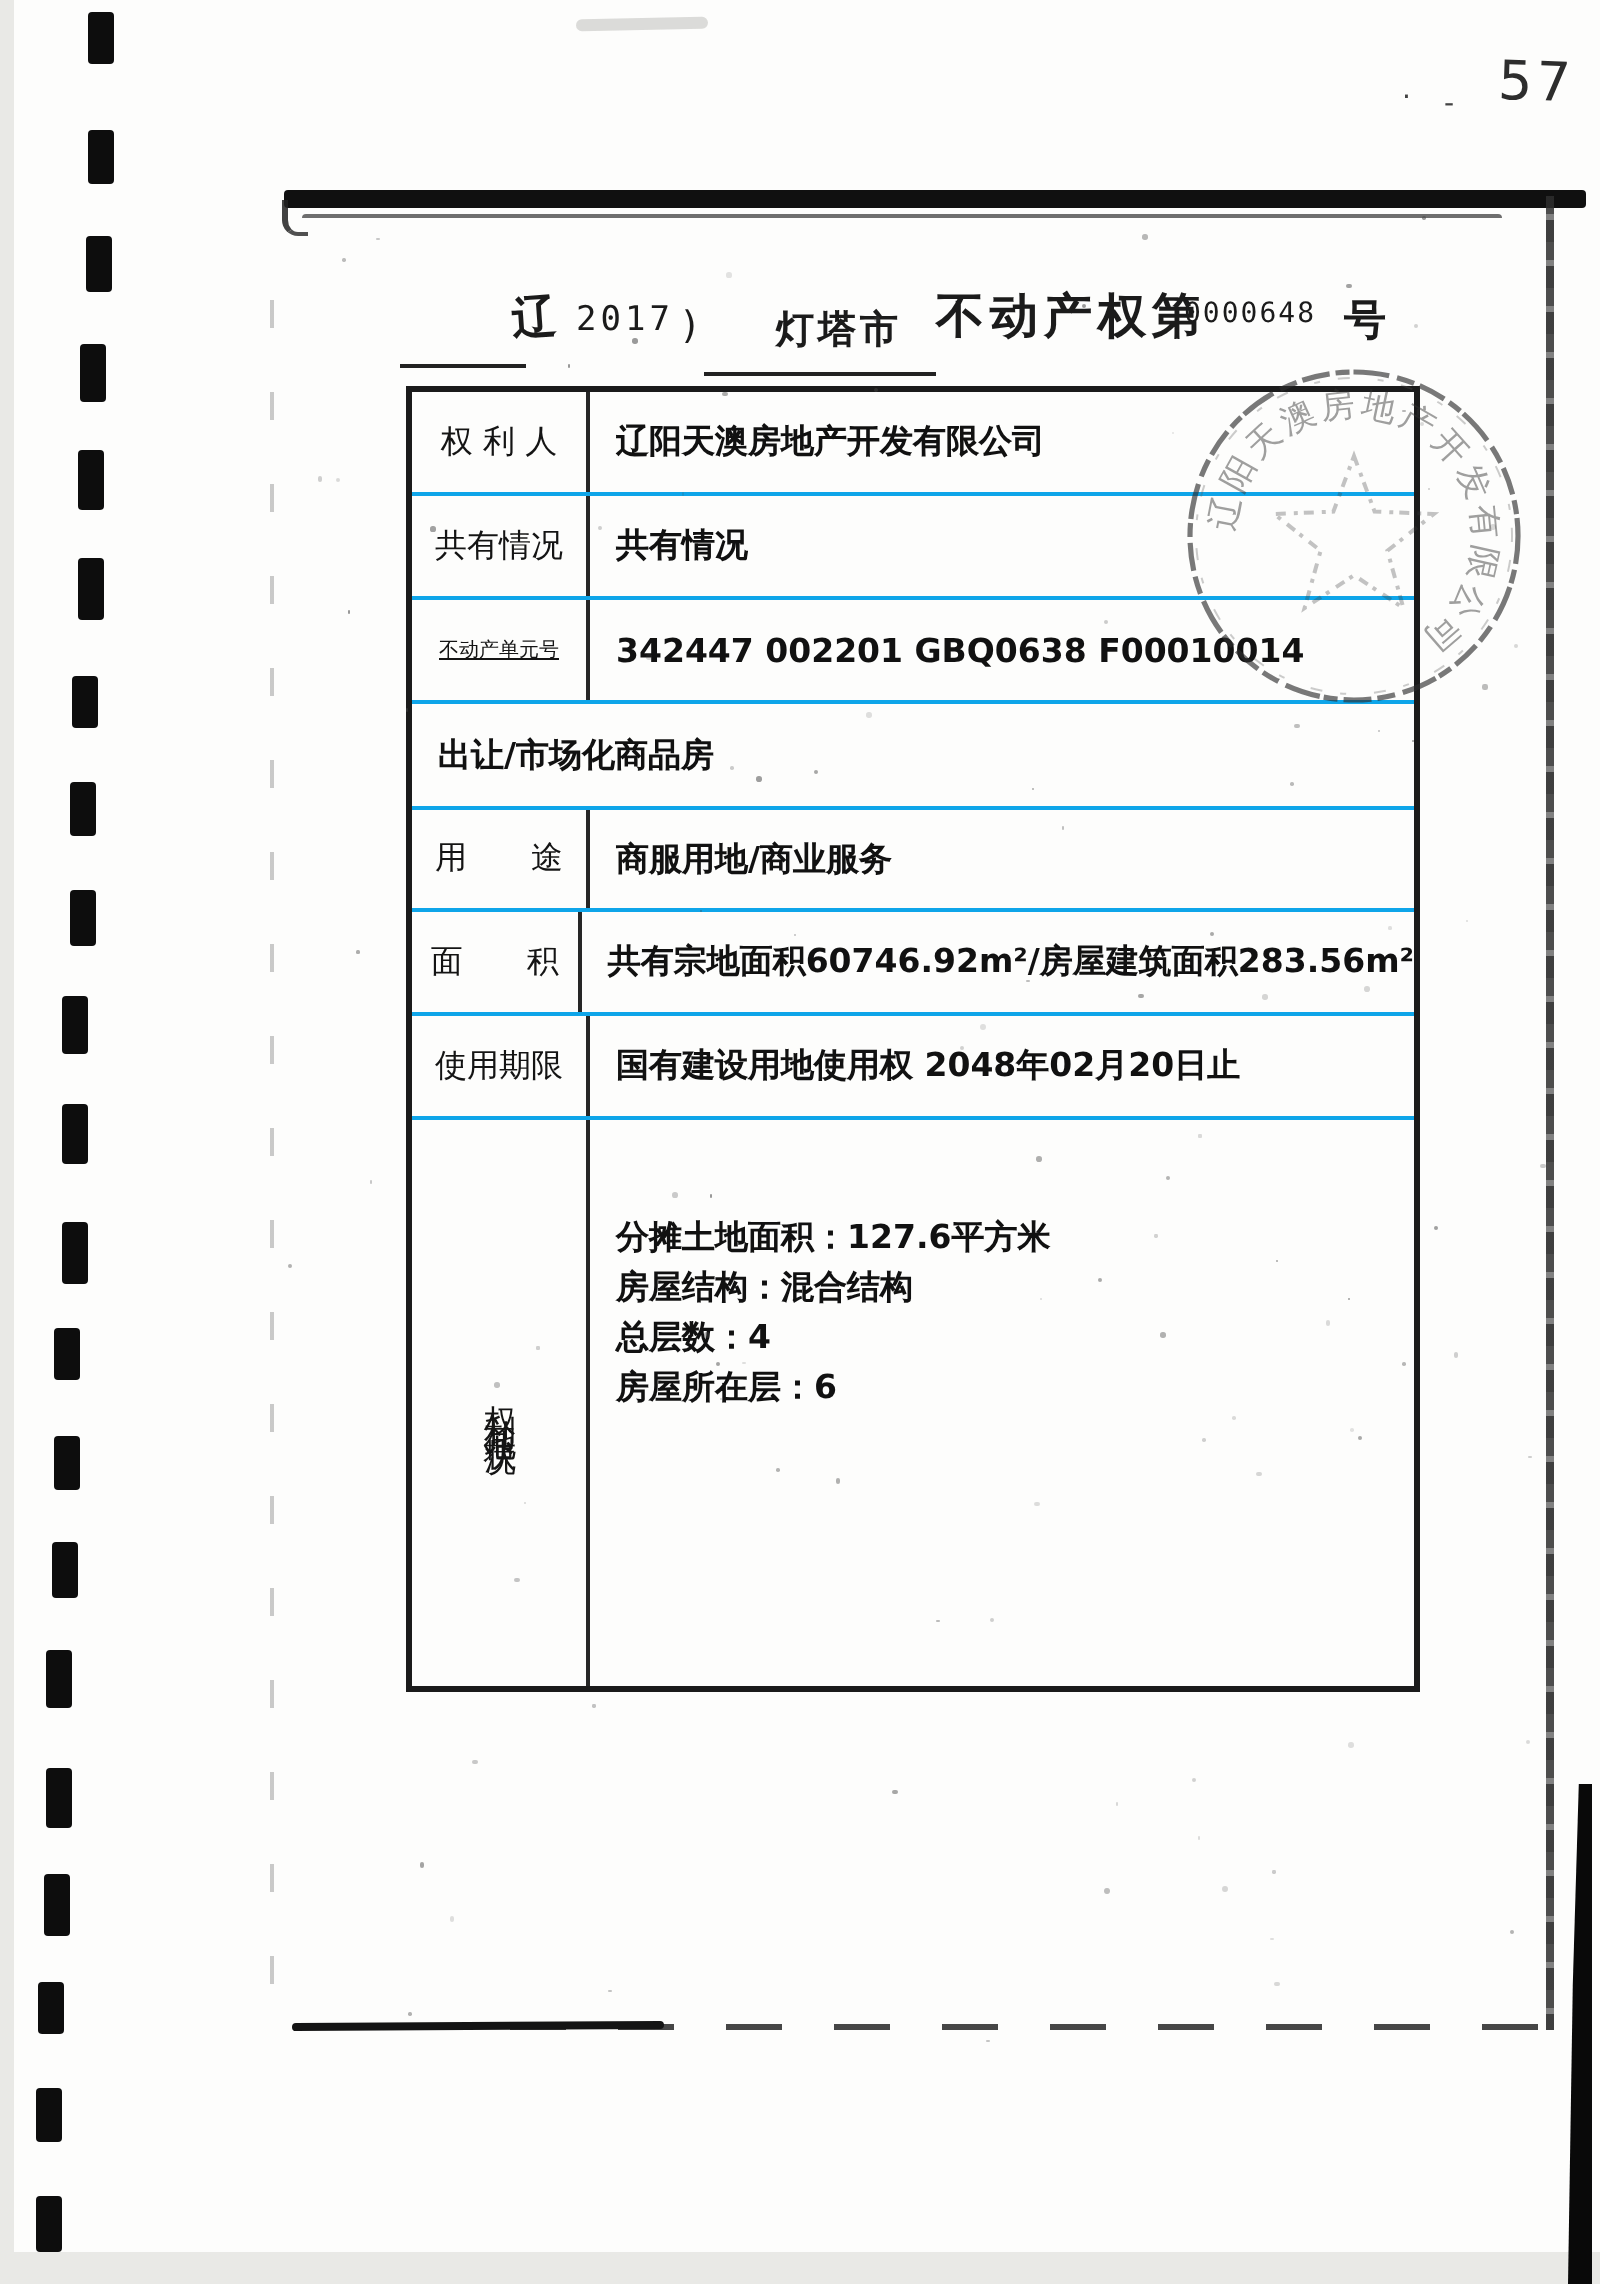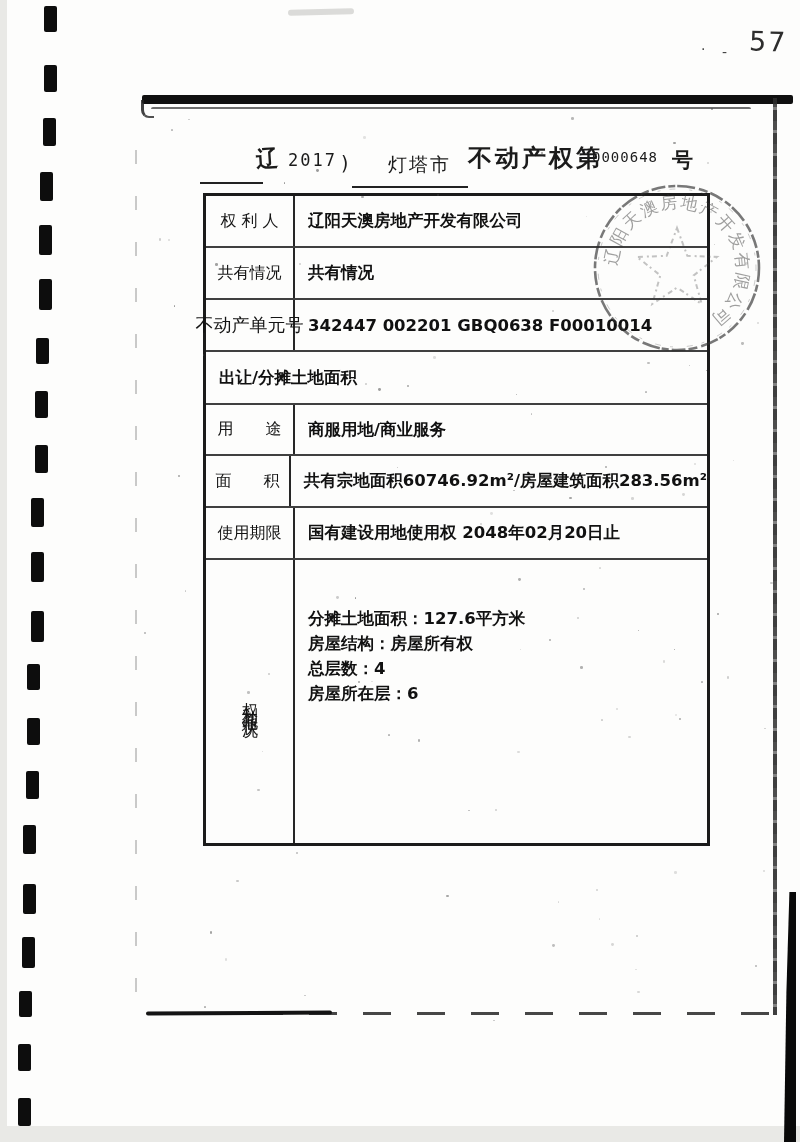--- a/index.html
+++ b/index.html
@@ -31,34 +31,34 @@
   .pn-mark1{position:absolute;left:701px;top:41px;font-size:14px;color:#444;}
   .pn-mark2{position:absolute;left:722px;top:44px;font-size:14px;color:#444;}
 
   
   .hdr span{position:absolute;white-space:nowrap;}
   .h-ul1{position:absolute;left:200px;top:182px;width:63px;border-bottom:2px solid #222;}
   .h-ul2{position:absolute;left:352px;top:186px;width:116px;border-bottom:2px solid #222;}
   .h-province{left:256px;top:144px;font-size:22px;font-weight:bold;transform:rotate(-4deg);}
   .h-year{left:288px;top:150px;font-size:17px;font-family:"DejaVu Sans Mono","Liberation Mono",monospace;letter-spacing:2px;}
   .h-paren{left:341px;top:152px;font-size:19px;}
-  .h-city{left:388px;top:152px;font-size:19px;font-weight:normal;letter-spacing:2px;}
+  .h-city{left:388px;top:152px;font-size:19px;font-weight:bold;letter-spacing:2px;}
   .h-title{left:468px;top:142px;font-size:24px;font-weight:bold;letter-spacing:3px;}
   .h-number{left:592px;top:149px;font-size:14px;font-family:"DejaVu Sans Mono","Liberation Mono",monospace;letter-spacing:1px;}
   .h-suffix{left:672px;top:146px;font-size:21px;font-weight:bold;}
 
   
   .cert-table{position:absolute;left:203px;top:193px;width:507px;box-sizing:border-box;border:3px solid #1b1b1b;background:transparent;}
-  .t-row{display:flex;box-sizing:border-box;border-bottom:2px solid #404040;}
+  .t-row{display:flex;box-sizing:border-box;border-bottom:2px solid #0ea5e9;}
   .t-row:last-child{border-bottom:none;}
   .r1{height:52px}.r2{height:52px}.r3{height:48px}.r4{height:52px}.r5{height:52px}
   .r6{height:53px}.r7{height:51px}.r8{height:52px}.r9{height:52px}.r10{height:283px}
   .t-label{width:89px;box-sizing:border-box;border-right:2px solid #262626;display:flex;align-items:center;justify-content:center;
     font-size:16px;color:#141414;text-align:center;white-space:pre;}
-  .t-label.small{font-size:18px;letter-spacing:0;}
+  .t-label.small{font-size:10px;letter-spacing:0;text-decoration:underline;}
   .t-value{flex:1;display:flex;align-items:center;padding-left:13px;font-size:16.5px;font-weight:bold;color:#111;white-space:nowrap;}
   .t-label.vertical{writing-mode:vertical-rl;text-orientation:upright;letter-spacing:4px;font-size:16px;padding:0;}
   .t-value.block{display:block;padding-top:46px;}
   .t-value.block .line{line-height:25px;font-size:16.5px;font-weight:bold;}
 
   
   .stamp{position:absolute;left:577px;top:168px;width:200px;height:200px;opacity:.85;}
 
   .noise-dot{position:absolute;background:#474747;border-radius:50%;}
 </style>
@@ -128,39 +128,39 @@
     </div>
     <div class="t-row r2">
       <div class="t-label">共有情况</div>
       <div class="t-value">共有情况</div>
     </div>
     <div class="t-row r4">
       <div class="t-label small">不动产单元号</div>
       <div class="t-value">342447 002201 GBQ0638 F00010014</div>
     </div>
     <div class="t-row r6">
-      <div class="t-value">出让/分摊土地面积</div>
+      <div class="t-value">出让/市场化商品房</div>
     </div>
     <div class="t-row r7">
       <div class="t-label">用　　途</div>
       <div class="t-value">商服用地/商业服务</div>
     </div>
     <div class="t-row r8">
       <div class="t-label">面　　积</div>
       <div class="t-value">共有宗地面积60746.92m²/房屋建筑面积283.56m²</div>
     </div>
     <div class="t-row r9">
       <div class="t-label">使用期限</div>
       <div class="t-value">国有建设用地使用权 2048年02月20日止</div>
     </div>
     <div class="t-row r10">
       <div class="t-label vertical">权利其他状况</div>
       <div class="t-value block">
         <div class="line">分摊土地面积：127.6平方米</div>
-        <div class="line">房屋结构：房屋所有权</div>
+        <div class="line">房屋结构：混合结构</div>
         <div class="line">总层数：4</div>
         <div class="line">房屋所在层：6</div>
       </div>
     </div>
   </div>
 
   <svg class="stamp" viewBox="0 0 200 200">
     <circle cx="100" cy="100" r="82" fill="none" stroke="#2e2e2e" stroke-width="2.6" stroke-dasharray="14 3 7 2 18 4 9 3" opacity="0.75"></circle>
     <circle cx="100" cy="100" r="79" fill="none" stroke="#555" stroke-width="1" stroke-dasharray="3 9 6 14" opacity="0.35"></circle>
     <path d="M100,60 L110.3,87.8 L139.9,89 L116.7,107.4 L124.7,136 L100,119.6 L75.3,136 L83.3,107.4 L60.1,89 L89.7,87.8 Z" fill="none" stroke="#3a3a3a" stroke-width="2" stroke-dasharray="5 4 2 3" opacity="0.35"></path>

